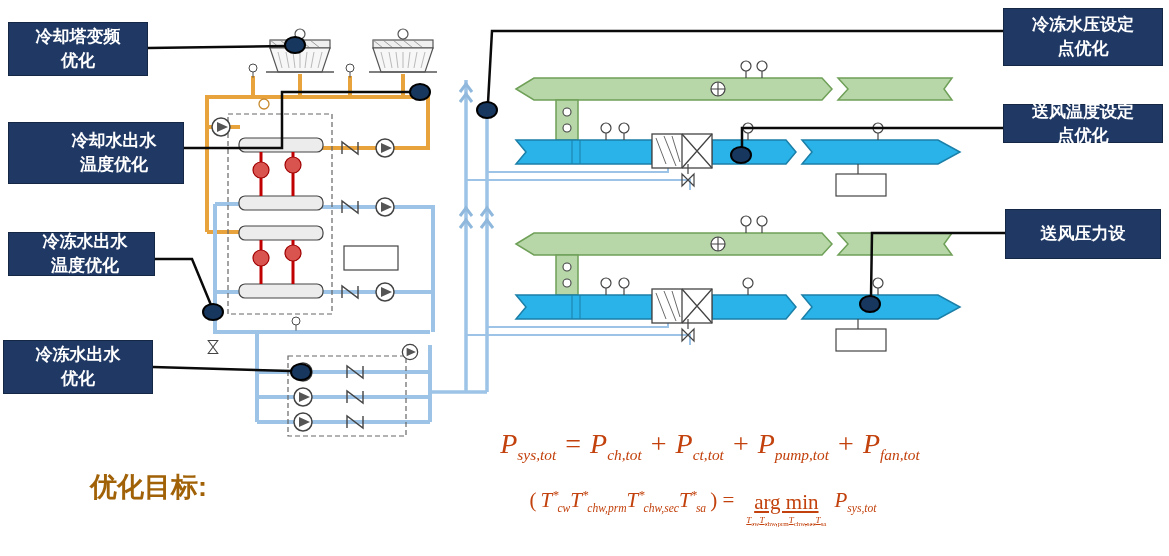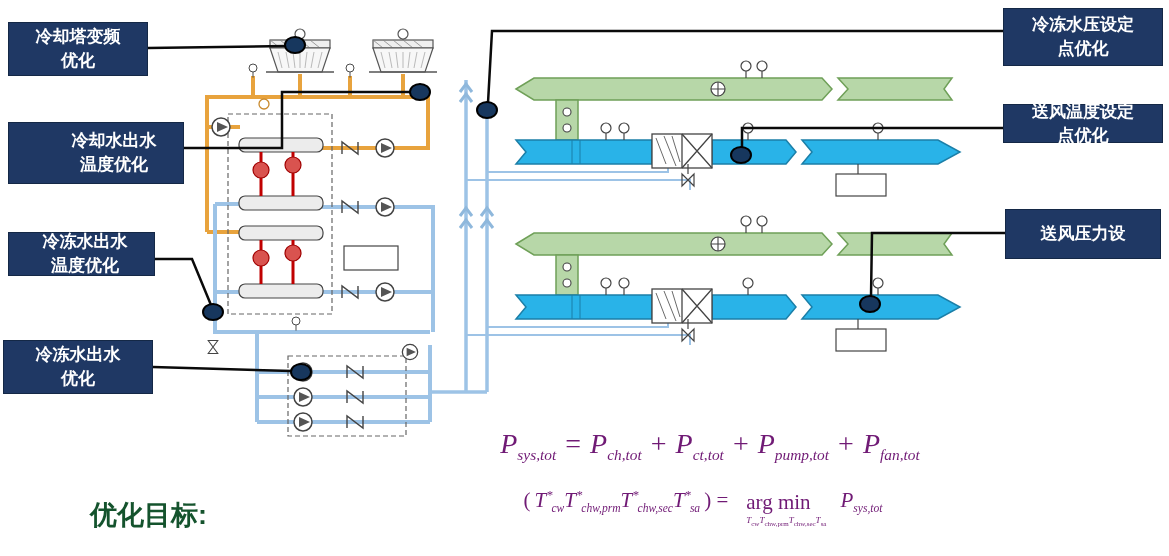--- a/index.html
+++ b/index.html
@@ -15,30 +15,30 @@
   #co2{left:8px;top:122px;width:140px;height:62px;padding-left:36px;}
   #co3{left:8px;top:232px;width:140px;height:44px;padding-left:7px;}
   #co4{left:3px;top:340px;width:150px;height:54px;}
   #co5{left:1003px;top:8px;width:160px;height:58px;}
   #co6{left:1003px;top:104px;width:160px;height:39px;}
   #co7{left:1005px;top:209px;width:156px;height:50px;}
 
   .diagram{position:absolute;left:0;top:0;}
 
   
-  .objective-label{position:absolute;left:90px;top:497px;font-size:27px;font-weight:bold;color:#14532d;}
-  .formula{position:absolute;font-family:"Liberation Serif",serif;color:#701a75;white-space:nowrap;}
+  .objective-label{position:absolute;left:90px;top:469px;font-size:27px;font-weight:bold;color:#a16207;}
+  .formula{position:absolute;font-family:"Liberation Serif",serif;color:#c2410c;white-space:nowrap;}
   #f1{left:370px;top:428px;width:680px;text-align:center;font-size:28px;}
   #f2{left:361px;top:488px;width:680px;text-align:center;font-size:21px;}
   .v{font-style:italic;}
   .v sub{font-size:0.55em;font-style:italic;}
   .v sup{font-size:0.6em;font-style:italic;margin-right:-1px;}
   .op{font-style:normal;margin:0 9px;}
   .op-tight{font-style:normal;margin:0 4px;}
-  .argmin{display:inline-block;text-align:left;line-height:1;vertical-align:-16px;margin:0 14px;}
+  .argmin{display:inline-block;text-align:center;line-height:1;vertical-align:-16px;margin:0 8px;text-decoration:underline;}
   .argmin .top{font-style:normal;display:block;}
   .argmin .under{display:block;font-size:9px;margin-top:3px;}
   .argmin .under sub{font-size:7px;}
 </style>
 </head>
 <body>
 
 <div class="stage">
 
   <svg class="diagram" width="1169" height="556" viewBox="0 0 1169 556">

